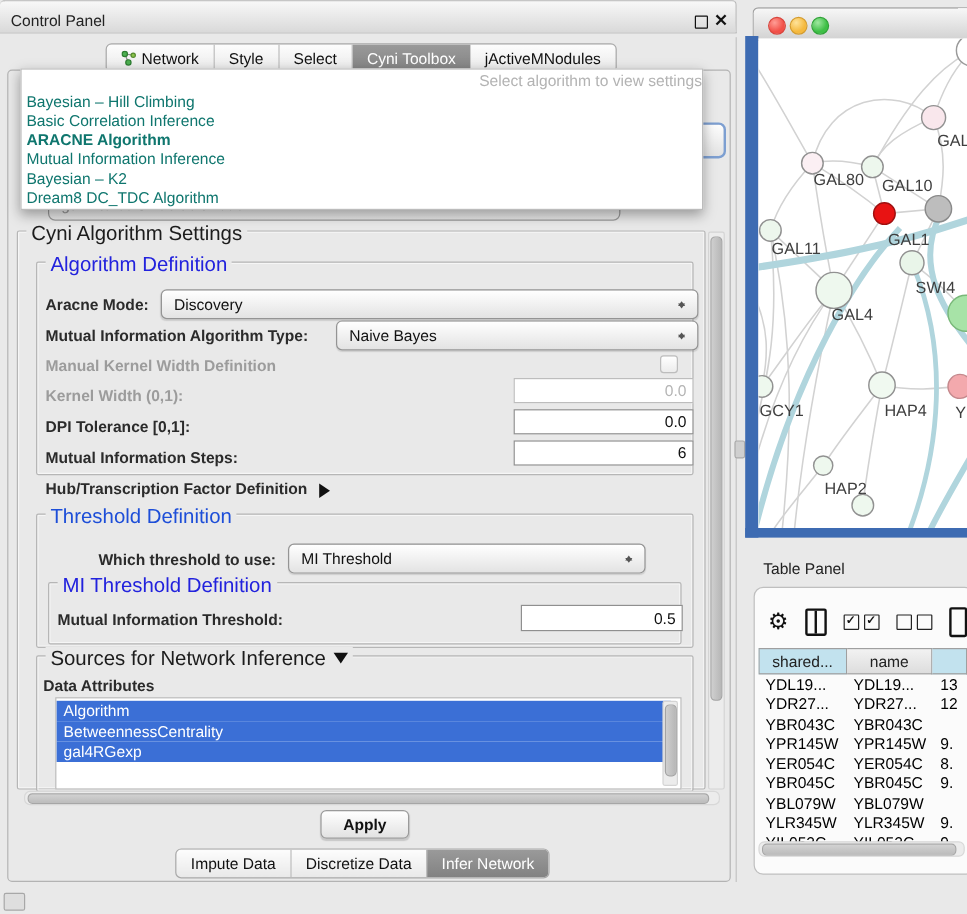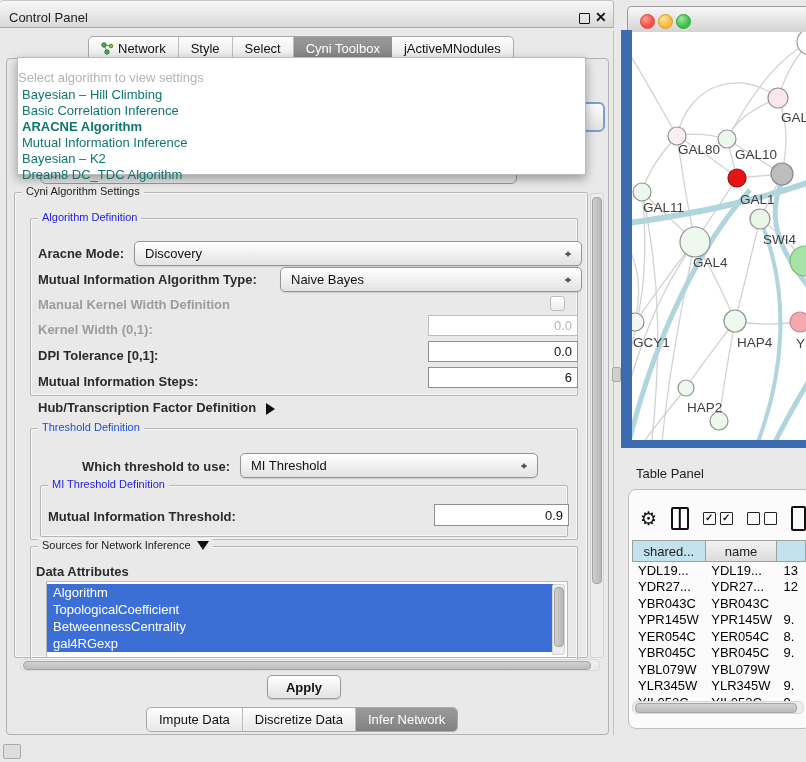--- a/index.html
+++ b/index.html
@@ -23,34 +23,34 @@
   .tabstrip{display:flex;align-items:stretch;height:23px;border:1px solid #a9a9a9;
     border-radius:5px;background:linear-gradient(#fdfdfd,#e9e9e9);overflow:hidden;}
   .tab{display:flex;align-items:center;gap:4px;padding:0 12px;font-size:13px;color:#111;
     border-right:1px solid #bdbdbd;background:transparent;white-space:nowrap;}
   .tab:last-child{border-right:none;}
   .tab.sel{background:linear-gradient(#9a9a9a,#828282);color:#fff;border-right:none;}
 
   
   .dropdown{left:17px;top:57px;width:567px;height:116px;background:#fff;
     border:1px solid #bcbcbc;box-shadow:0 4px 10px rgba(0,0,0,.35);z-index:50;}
-  .dd-prompt{height:17px;text-align:left;color:#b3b3b3;font-size:13px;padding-top:12px;}
+  .dd-prompt{height:17px;text-align:right;color:#b3b3b3;font-size:13px;padding-top:2px;}
   .dd-item{height:16px;line-height:16px;padding-left:4px;font-size:13px;color:#0f766e;}
   .dd-item.bold{font-weight:bold;}
 
   
   .combo-ghost-focus{left:560px;top:102px;width:41px;height:26px;border:2px solid #7d9fd1;
     border-radius:6px;background:linear-gradient(#fdfdfd,#e2e2e2);z-index:10;}
   .combo-ghost{left:40px;top:158px;width:465px;height:24px;border:1px solid #9a9a9a;
     border-radius:6px;background:linear-gradient(#fdfdfd,#e6e6e6);z-index:10;
     color:#9a9a9a;line-height:24px;padding-left:10px;font-size:13px;}
 
   
   .group{border:1px solid #b6b6b6;border-radius:2px;box-shadow:inset 0 0 0 1px #f6f6f6;}
-  .group-title{position:absolute;top:-8px;left:7px;background:#e9e9e9;padding:0 4px;font-size:11px;}
+  .group-title{position:absolute;top:-8px;left:7px;background:#e9e9e9;padding:0 4px;font-size:17px;}
   .t-black{color:#1c1c1c;}
   .t-blue{color:#2222dd;}
   .t-green{color:#1d4ed8;}
 
   .lbl{font-size:13px;font-weight:bold;color:#2b2b2b;white-space:nowrap;}
   .lbl.dis{color:#9c9c9c;}
 
   .combo{border:1px solid #949494;border-radius:5px;background:linear-gradient(#ffffff,#e3e3e3);
     font-size:13px;color:#111;display:flex;align-items:center;padding-left:10px;box-shadow:0 1px 1px rgba(0,0,0,.12);}
   .combo .spin{position:absolute;right:9px;top:50%;transform:translateY(-50%);width:8px;height:12px;}
@@ -226,32 +226,31 @@
   <div class="abs lbl" style="left:82px;top:459px;">Which threshold to use:</div>
   <div class="abs combo" style="left:240px;top:453px;width:286px;height:23px;">
     <span>MI Threshold</span>
     <span class="spin"></span>
   </div>
 
   <div class="abs group" style="left:40px;top:485px;width:526px;height:50px;">
     <span class="group-title t-blue">MI Threshold Definition</span>
   </div>
   <div class="abs lbl" style="left:48px;top:509px;">Mutual Information Threshold:</div>
-  <div class="abs field" style="left:434px;top:504px;width:128px;height:20px;">0.9</div>
+  <div class="abs field" style="left:434px;top:504px;width:128px;height:20px;">0.5</div>
 
   <div class="abs group" style="left:30px;top:546px;width:546px;height:112px;">
     <span class="group-title t-black">
       <span>Sources for Network Inference</span><span class="tri-down"></span>
     </span>
   </div>
   <div class="abs lbl" style="left:36px;top:564px;">Data Attributes</div>
   <div class="abs attr-list" style="left:46px;top:581px;width:520px;height:75px;">
     <div id="attr-items" style="padding-top:2px;">
         <div class="attr-item">Algorithm</div>
-        <div class="attr-item">TopologicalCoefficient</div>
         <div class="attr-item">BetweennessCentrality</div>
         <div class="attr-item">gal4RGexp</div>
       </div>
     <div class="vtrack" style="position:absolute;right:2px;top:2px;width:11px;height:69px;">
       <div class="vthumb" style="top:2px;height:58px;"></div>
     </div>
   </div>
 
   <div class="abs htrack" style="left:20px;top:659px;width:578px;height:10px;">
     <div class="hthumb" style="left:2px;width:566px;"></div>

